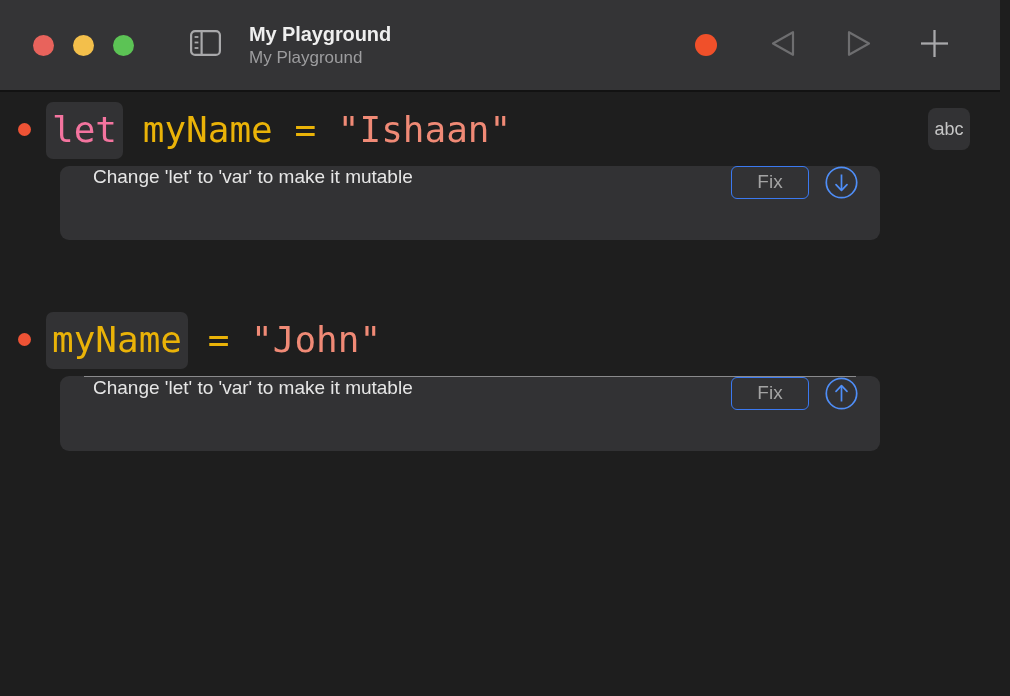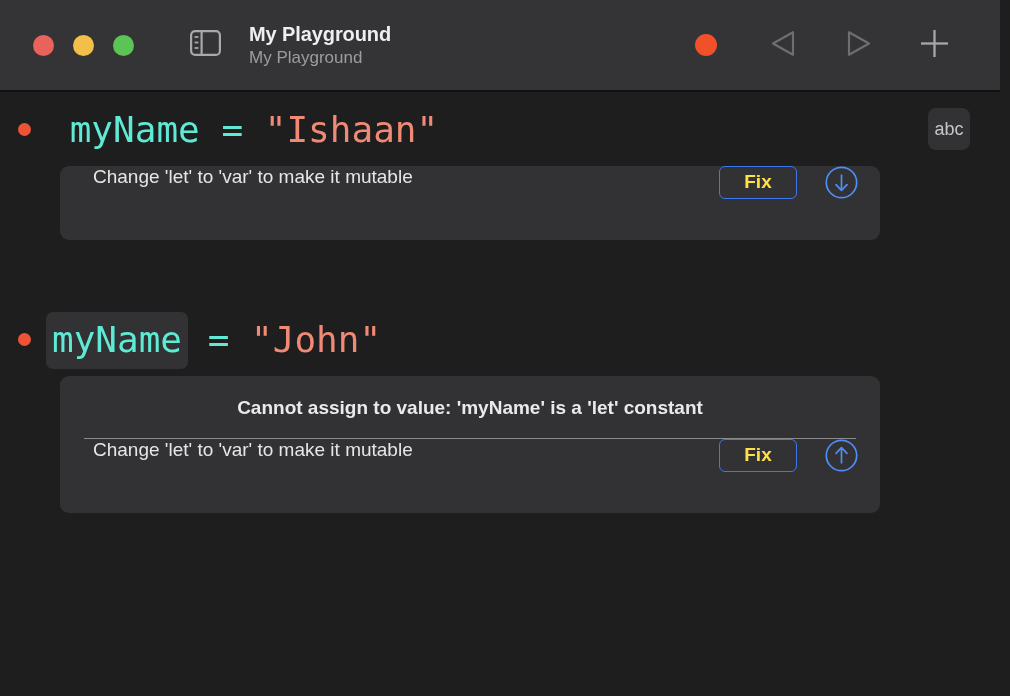--- a/index.html
+++ b/index.html
@@ -135,21 +135,21 @@
     align-items: center;
     color: #d8d8d8;
   }
   .tok-kw {
     color: #f4749f;
   }
   .tok-str {
     color: #f08a76;
   }
   .tok-plain {
-    color: #5eead4;
+    color: #eab308;
   }
   .hl {
     background: #323234;
     border-radius: 7px;
     padding: 7px 6px 9px 6px;
     margin: -7px -2px -9px -2px;
   }
 
   
   .type-badge {
@@ -193,32 +193,32 @@
     height: 74px;
   }
   .diag-msg {
     font-size: 19px;
     color: #e6e6e6;
     flex: 1 1 auto;
   }
   .fix-btn {
     flex: 0 0 auto;
     border: 1.6px solid #3b79f0;
-    color: #fde047;
+    color: #a3a3a3;
     background: transparent;
     border-radius: 6px;
     font-family: "Liberation Sans", sans-serif;
     font-size: 19px;
-    font-weight: bold;
+    font-weight: normal;
     width: 78px;
     height: 33px;
     line-height: 30px;
     text-align: center;
     cursor: pointer;
-    margin-right: 28px;
+    margin-right: 16px;
   }
   .nav-circle {
     flex: 0 0 auto;
     width: 33px;
     height: 33px;
     cursor: pointer;
   }
   .spacer-lg { height: 62px; }
 </style>
 </head>
@@ -282,21 +282,21 @@
         </span>
       </div>
 
     </div>
   </div>
 
   <div class="editor">
 
     <div class="code-row">
       <span class="gutter-dot"></span>
-      <span class="code-text"><span class="tok-plain"> </span><span class="tok-plain">myName</span><span class="tok-plain"> = </span><span class="tok-str">"Ishaan"</span></span>
+      <span class="code-text"><span class="tok-kw hl">let</span><span class="tok-plain"> </span><span class="tok-plain">myName</span><span class="tok-plain"> = </span><span class="tok-str">"Ishaan"</span></span>
 
       <span class="type-badge">abc</span>
     </div>
 
     <div class="diag">
       <div class="diag-row">
         <span class="diag-msg">Change 'let' to 'var' to make it mutable</span>
         <span class="fix-btn">Fix</span>
         <span class="nav-circle">
           <svg width="33" height="33" viewBox="0 0 33 33" fill="none">
@@ -309,21 +309,20 @@
     </div>
 
     <div class="spacer-lg"></div>
 
     <div class="code-row">
       <span class="gutter-dot"></span>
       <span class="code-text"><span class="tok-plain hl">myName</span><span class="tok-plain"> = </span><span class="tok-str">"John"</span></span>
     </div>
 
     <div class="diag">
-      <div class="diag-title">Cannot assign to value: 'myName' is a 'let' constant</div>
       <div class="diag-divider"></div>
       <div class="diag-row">
         <span class="diag-msg">Change 'let' to 'var' to make it mutable</span>
         <span class="fix-btn">Fix</span>
         <span class="nav-circle">
           <svg width="33" height="33" viewBox="0 0 33 33" fill="none">
             <circle cx="16.5" cy="16.5" r="15.2" stroke="#4f8ef7" stroke-width="1.7"></circle>
             <line x1="16.5" y1="24.5" x2="16.5" y2="9" stroke="#4f8ef7" stroke-width="1.7"></line>
             <path d="M11 14.4 L16.5 8.6 L22 14.4" stroke="#4f8ef7" stroke-width="1.7" fill="none" stroke-linecap="round" stroke-linejoin="round"></path>
           </svg>

